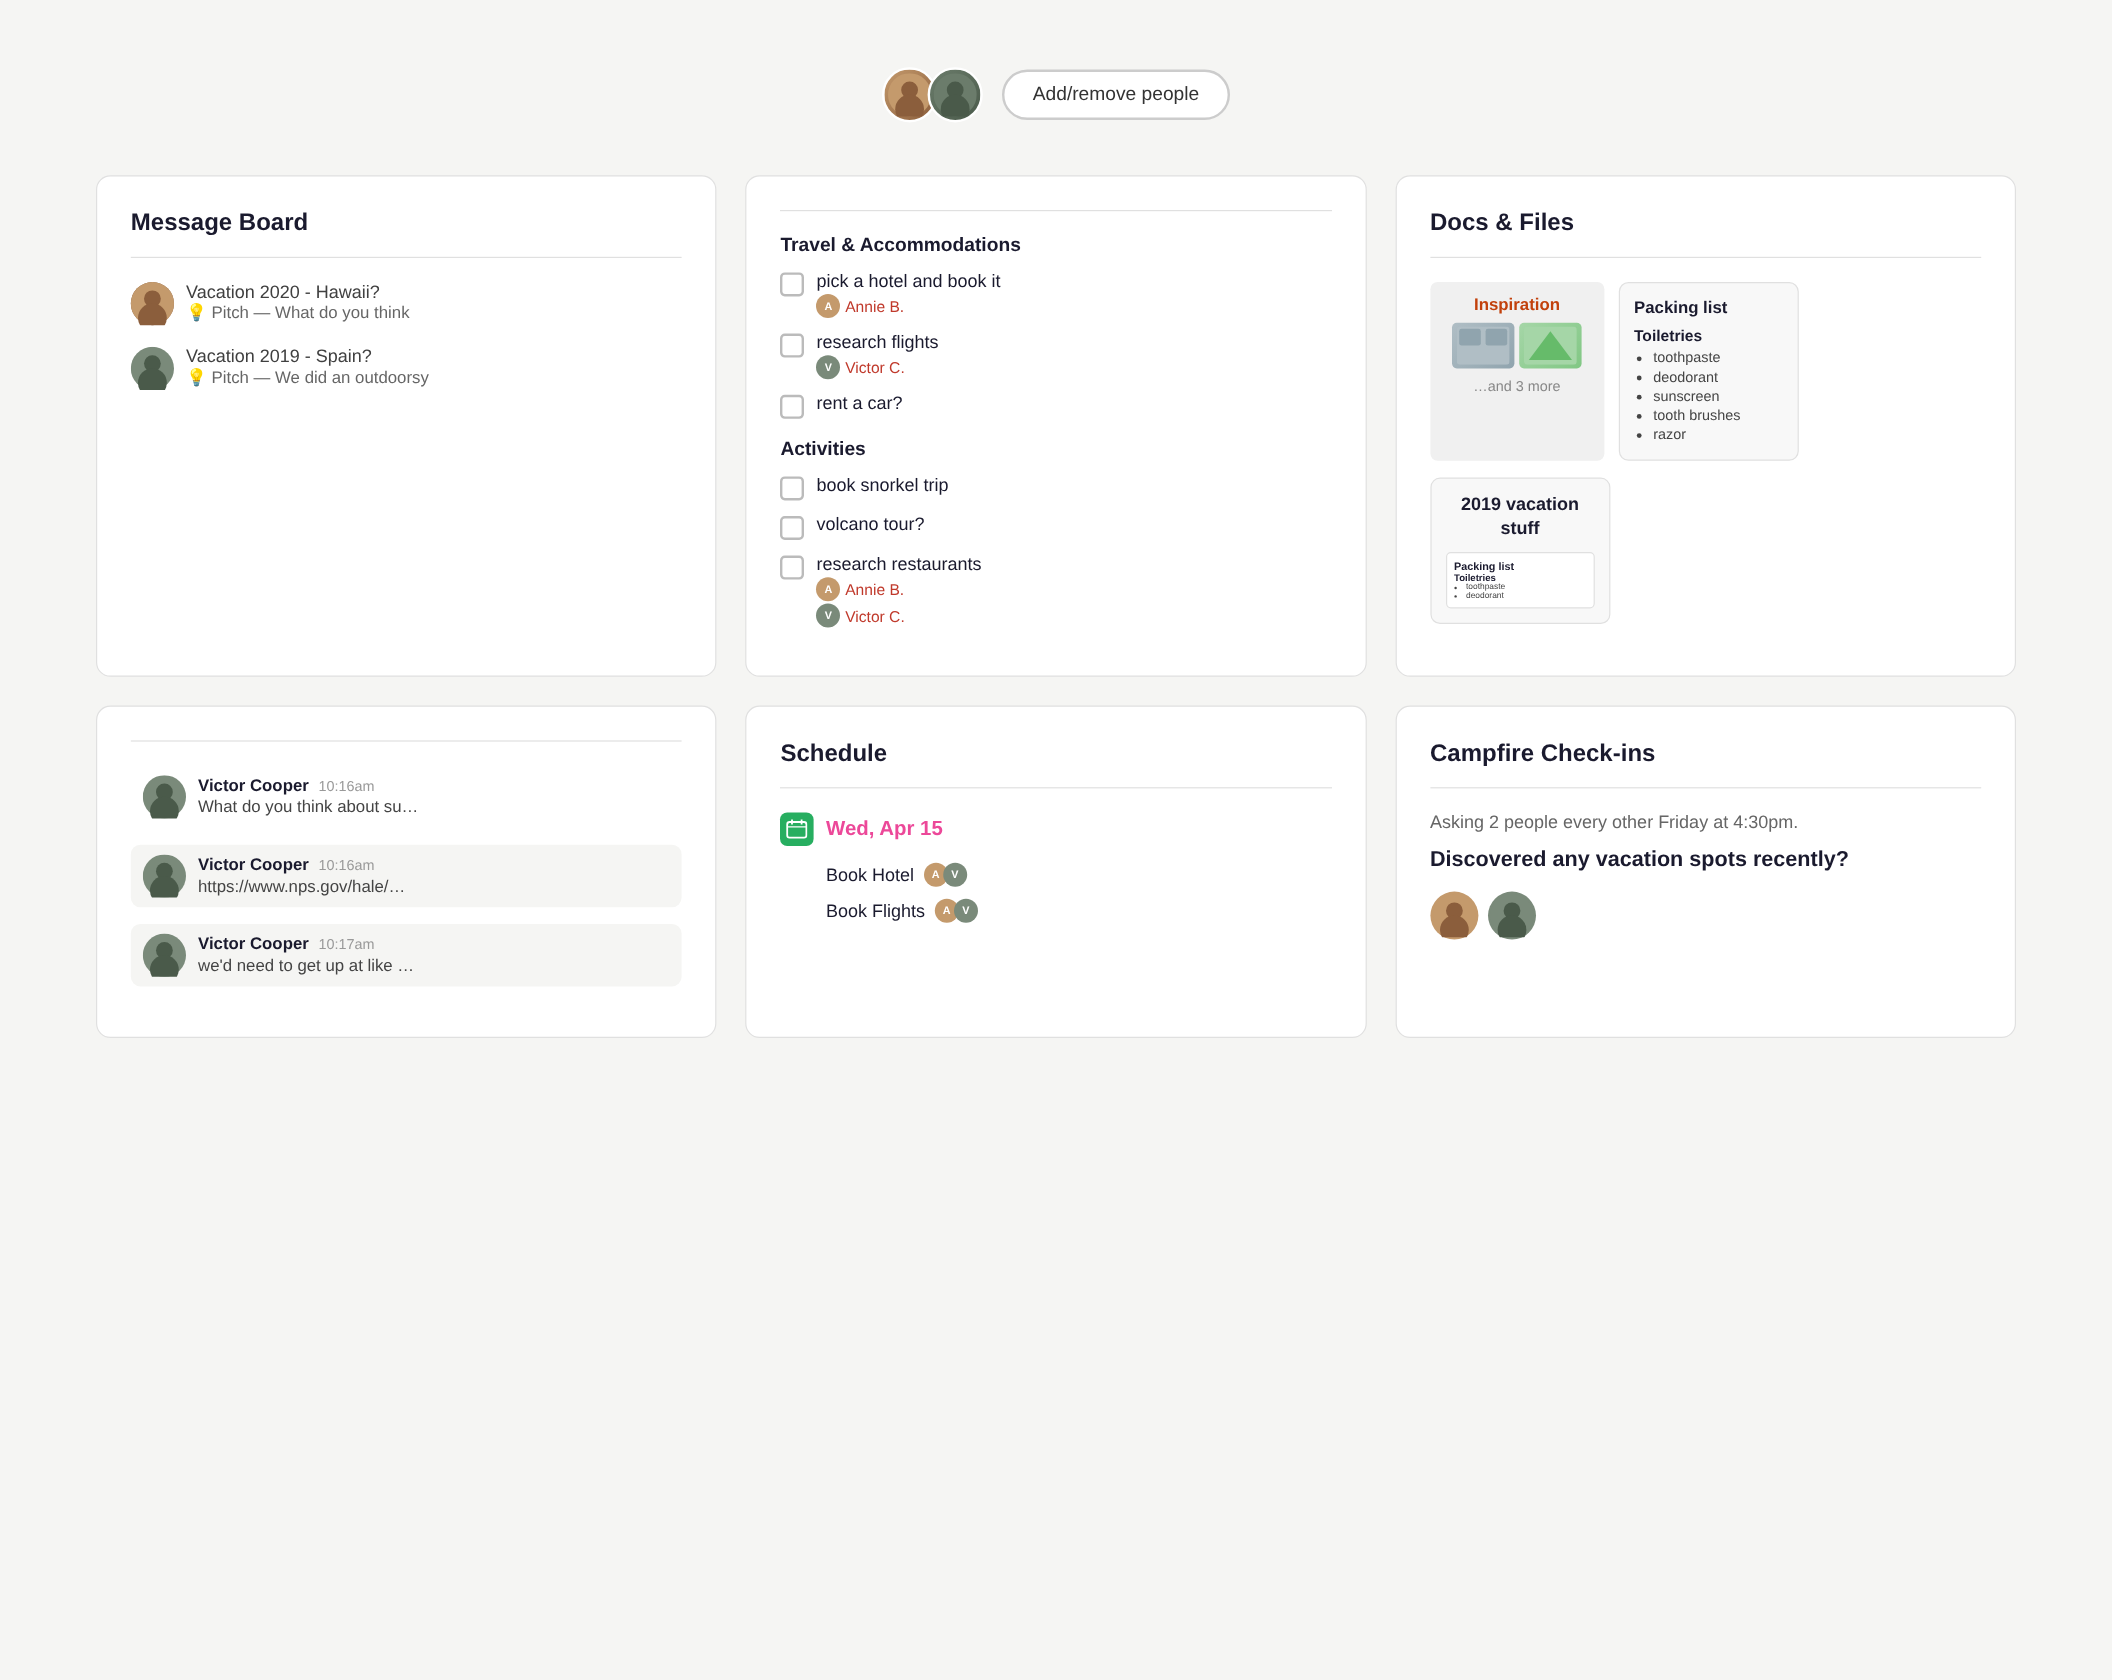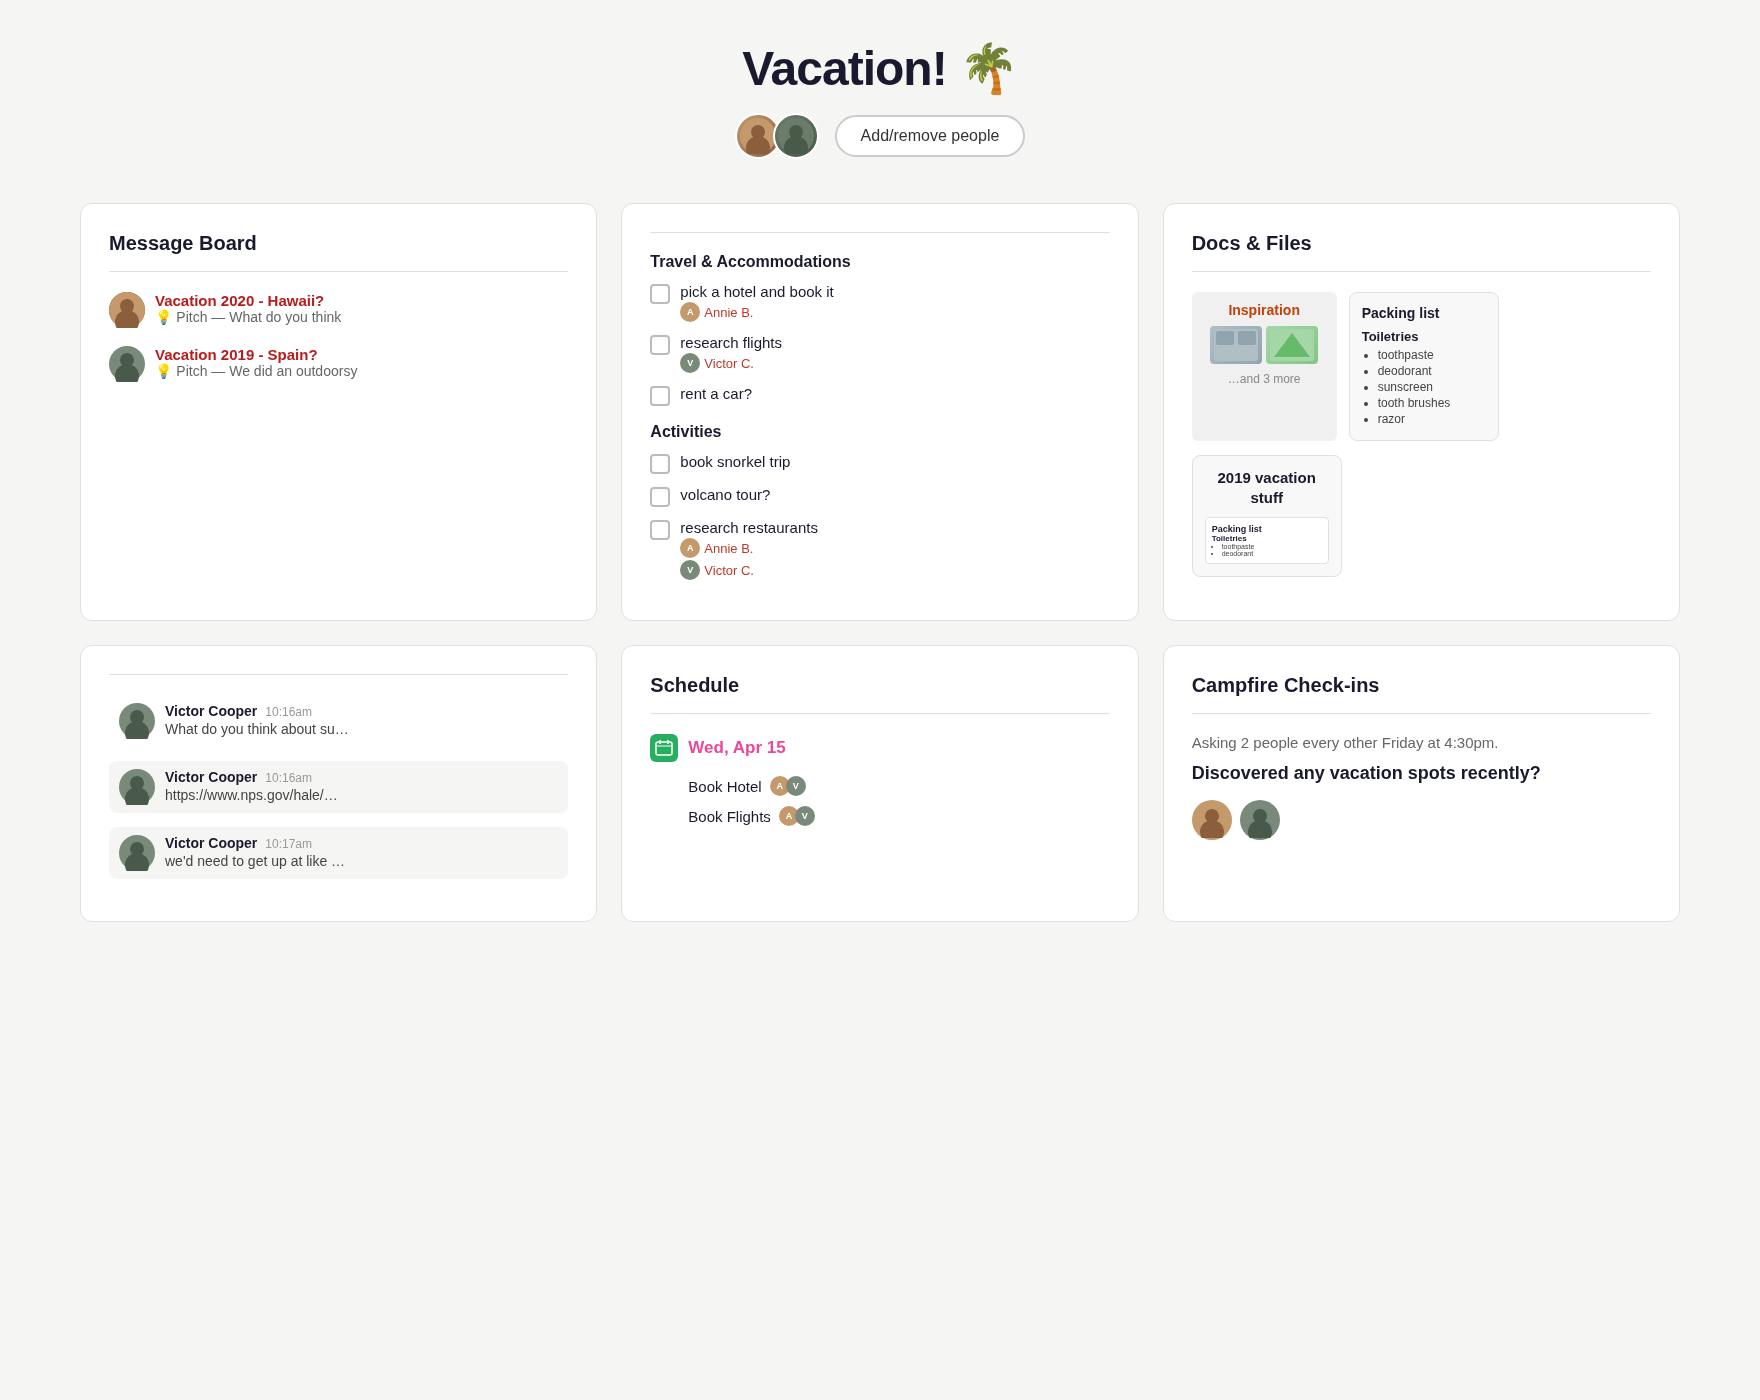--- a/index.html
+++ b/index.html
@@ -100,22 +100,22 @@
       display: flex;
       align-items: center;
       justify-content: center;
       font-size: 15px;
       font-weight: bold;
       color: #fff;
     }
     .msg-content {}
     .msg-title {
       font-size: 15px;
-      font-weight: 700;
-      color: #b91c1c;
+      font-weight: 400;
+      color: #404040;
     }
     .msg-subtitle {
       font-size: 14px;
       color: #666;
     }
     
     .todo-section-title {
       font-size: 16px;
       font-weight: 800;
       color: #1a1a2e;
@@ -365,21 +365,20 @@
     .docs-row {
       display: flex;
       gap: 12px;
       flex-wrap: wrap;
     }
   </style>
 </head>
 <body>
 
 <div class="page-header">
-  <h1 class="page-title">Vacation! 🌴</h1>
   <div class="header-avatars">
     <div class="avatar avatar-annie">
 
       <svg width="36" height="36" viewBox="0 0 36 36">
         <circle cx="18" cy="18" r="18" fill="#c49a6c"></circle>
         <circle cx="18" cy="14" r="7" fill="#8b5e3c"></circle>
         <circle cx="18" cy="30" r="12" fill="#8b5e3c"></circle>
       </svg>
     </div>
     <div class="avatar avatar-victor">

